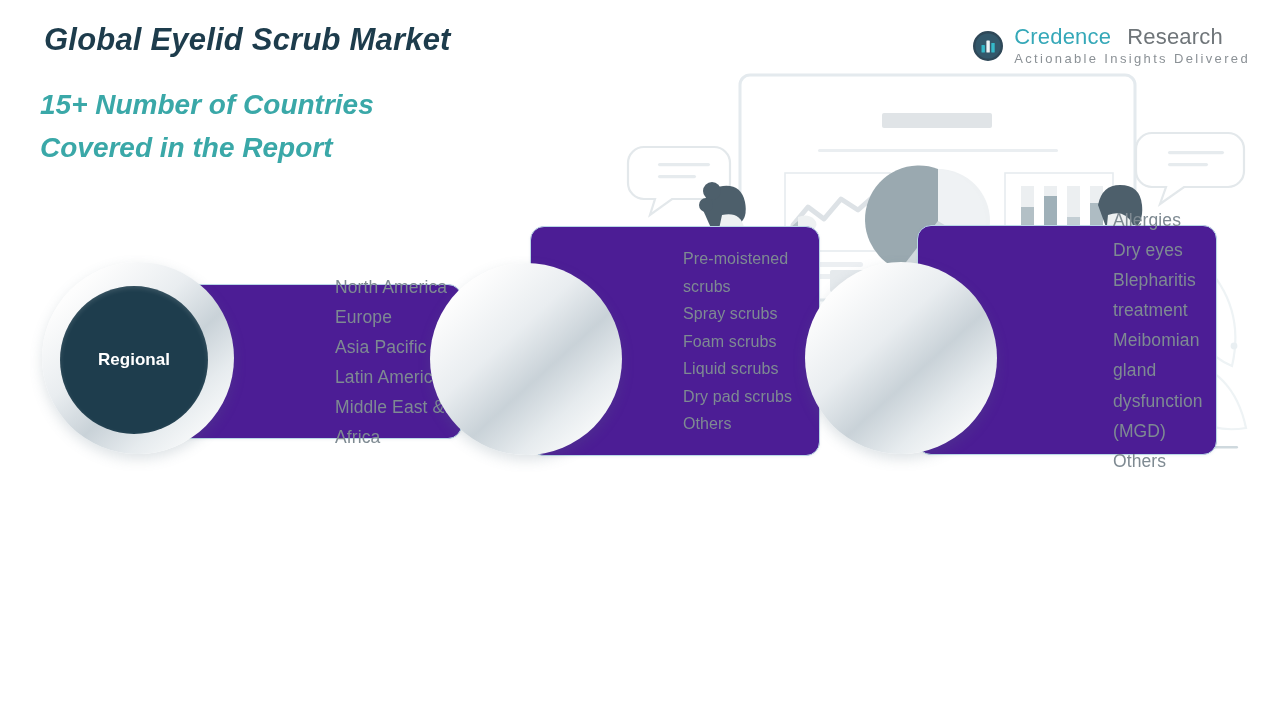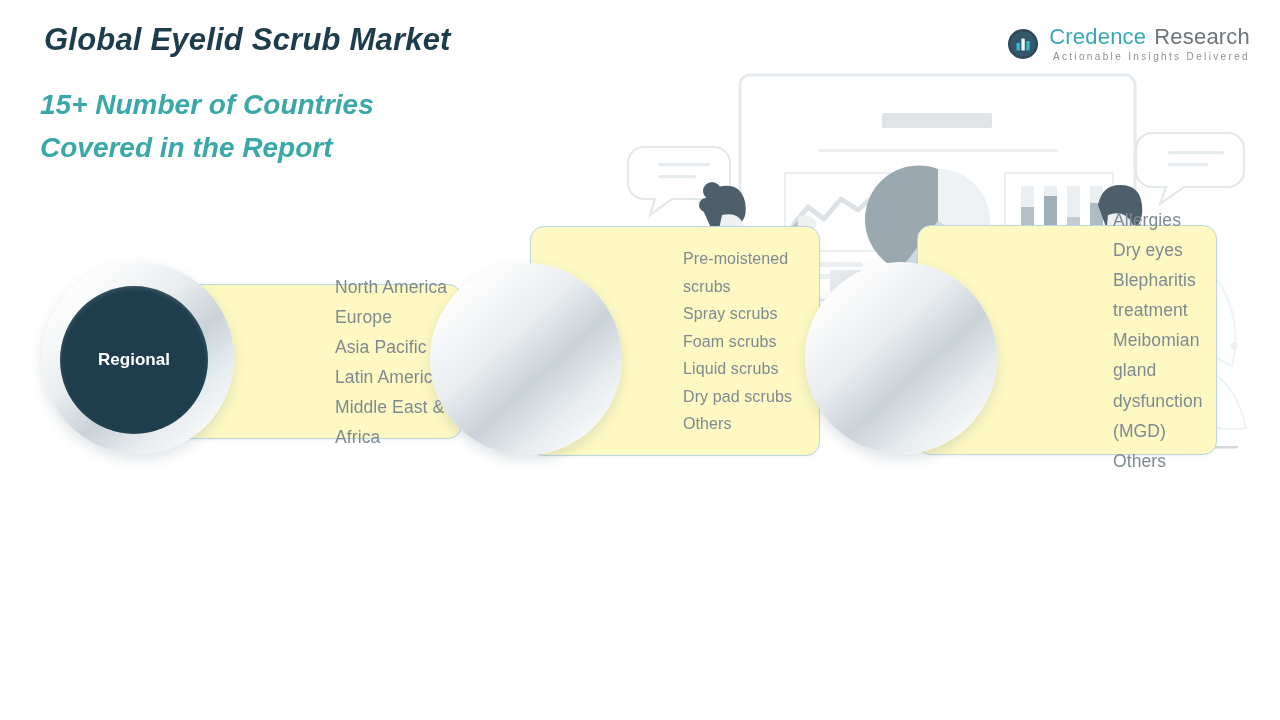--- a/index.html
+++ b/index.html
@@ -63,36 +63,36 @@
     right: 30px; top: 26px;
     display: flex;
     align-items: center;
     gap: 9px;
     z-index: 6;
   }
   #logo-mark { width: 34px; height: 34px; flex: 0 0 34px; }
   .logo-text-wrap { display: flex; flex-direction: column; line-height: 1; }
   .logo-words { font-size: 22px; letter-spacing: 0.2px; white-space: nowrap; }
   .logo-cred { color: #35a8b8; }
-  .logo-res  { color: #6f7579; margin-left: 8px; }
+  .logo-res  { color: #6f7579; margin-left: 16px; }
   .logo-tag {
-    font-size: 10px;
+    font-size: 13px;
     color: #8b9196;
     letter-spacing: 2.35px;
     margin-top: 4px;
     text-align: right;
     white-space: nowrap;
   }
 
   
   .segment { position: absolute; }
 
   .panel {
     position: absolute;
-    background: #fef9c3;
+    background: #4c1d95;
     border: 1px solid #b9d7e6;
     border-radius: 14px;
     box-shadow: 0 1px 3px rgba(80,110,130,0.07);
   }
   .panel-items {
     position: absolute;
     left: 172px;
     top: 50%;
     transform: translateY(-50%);
     font-size: 17.5px;

